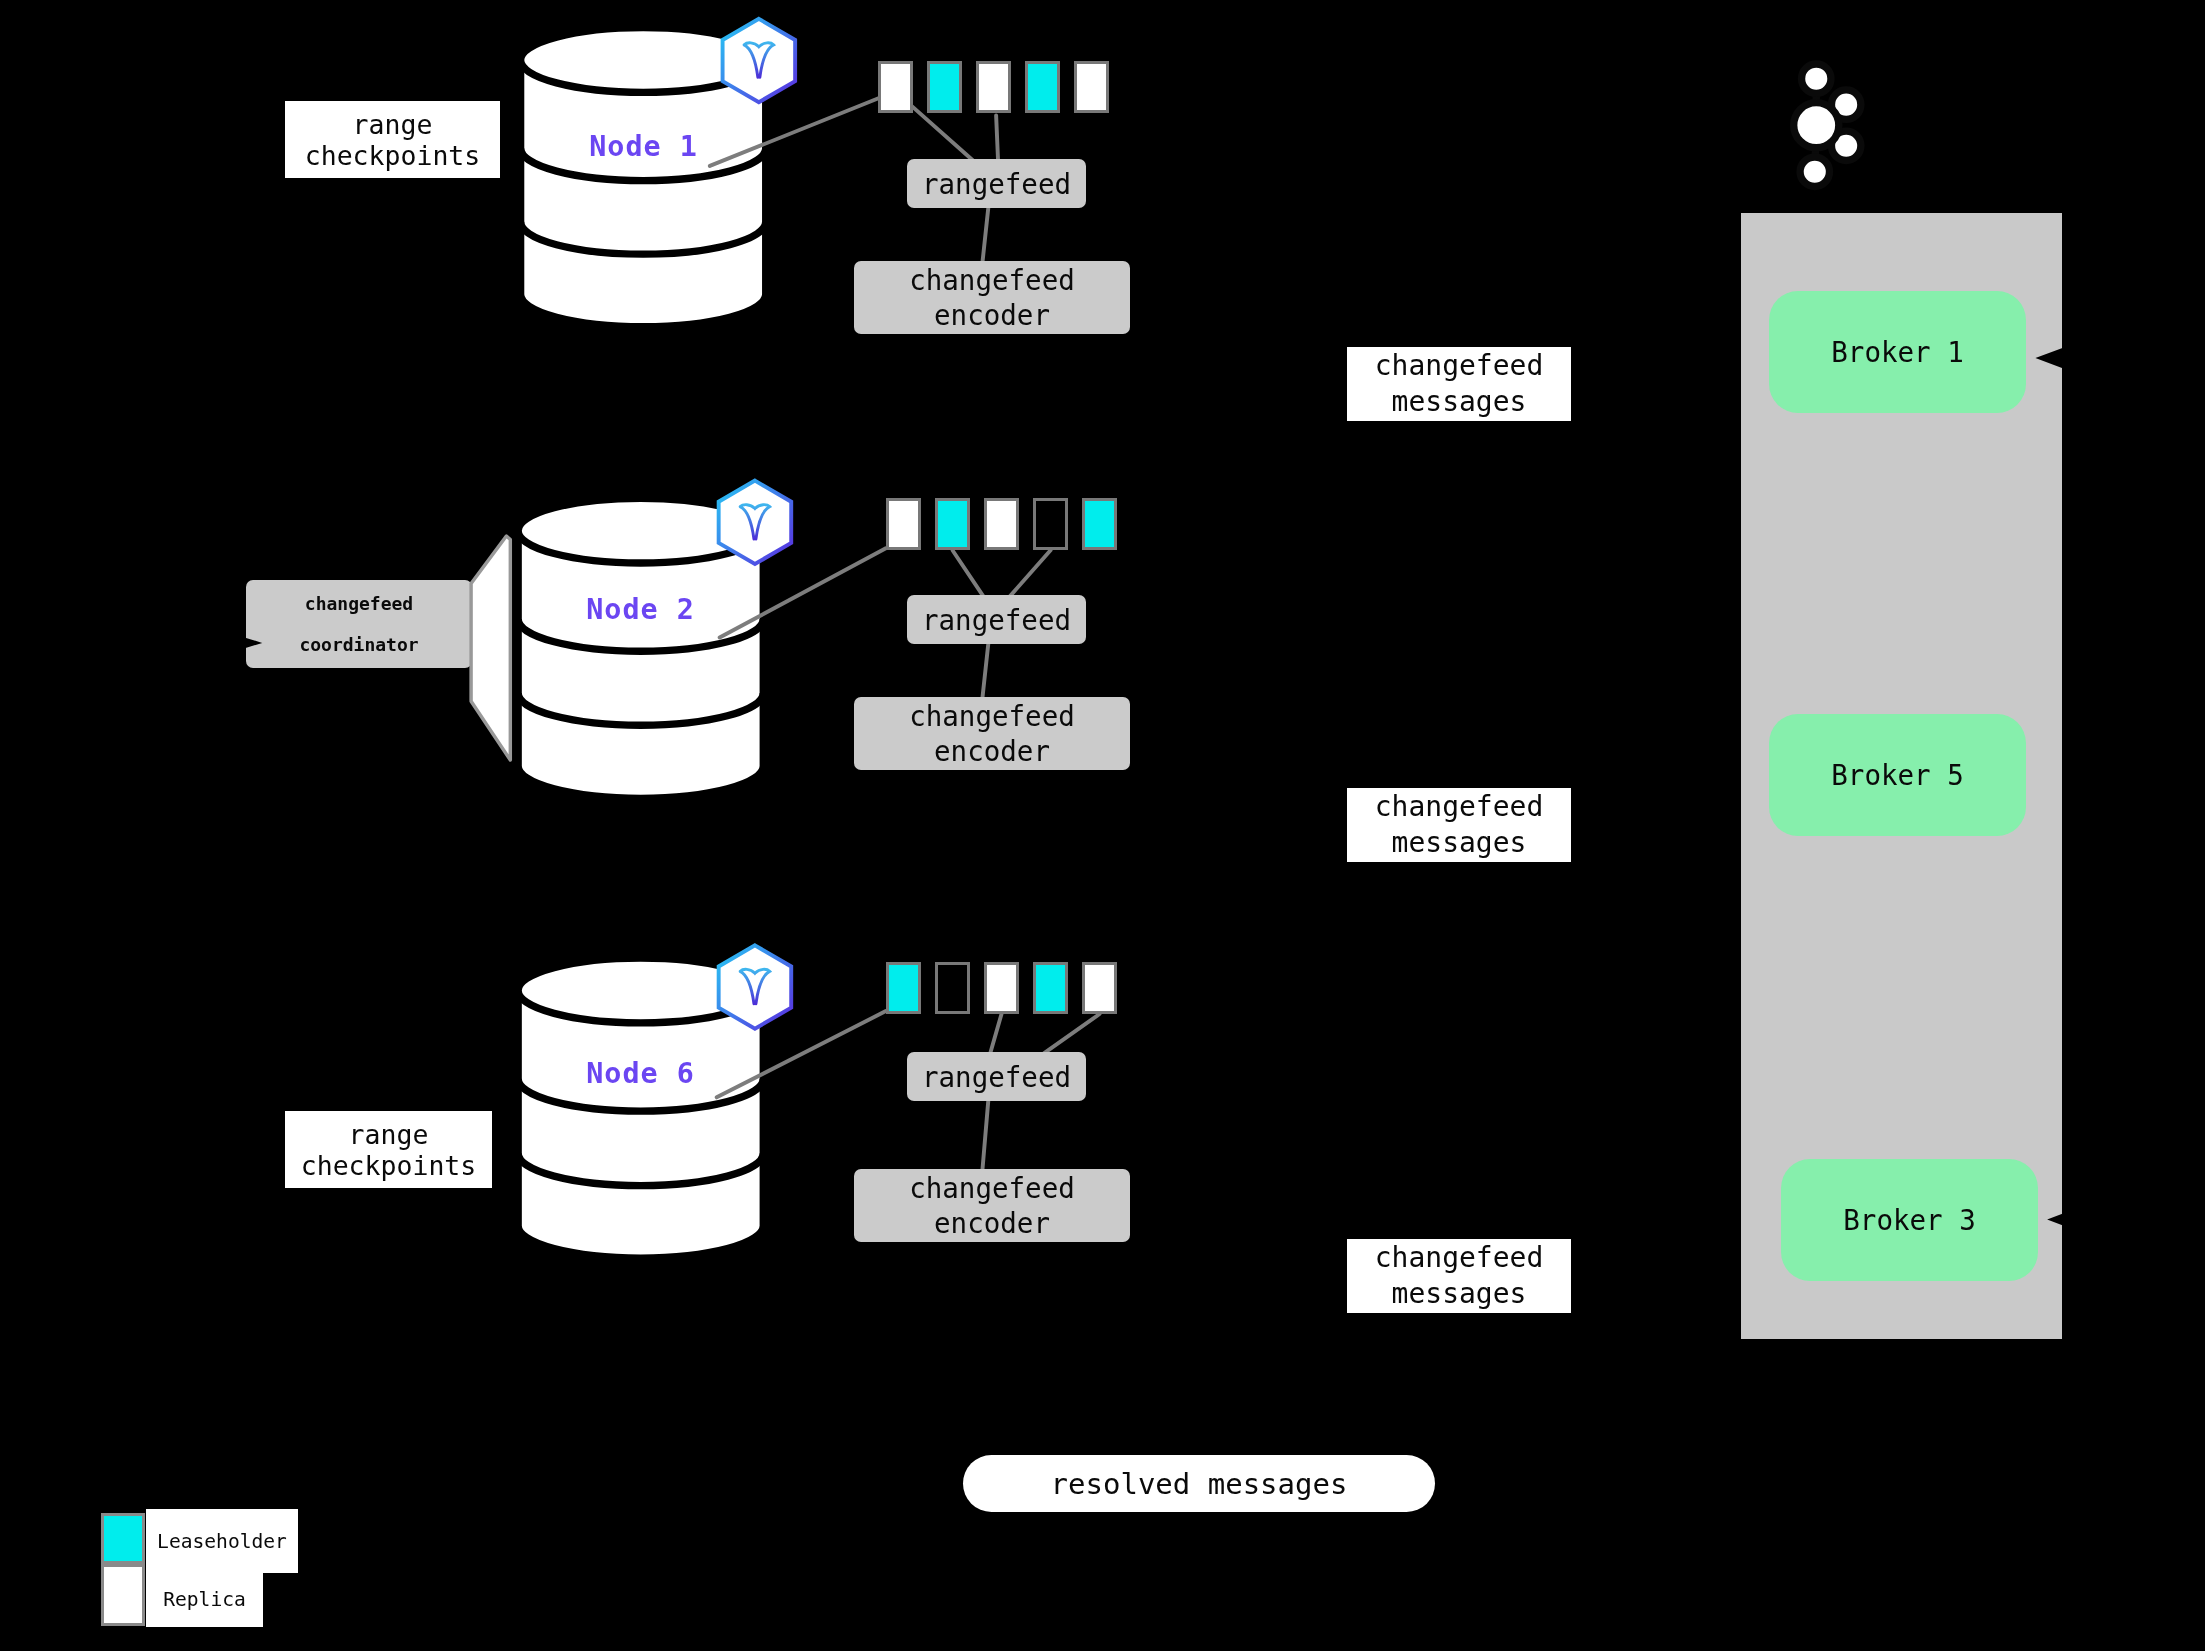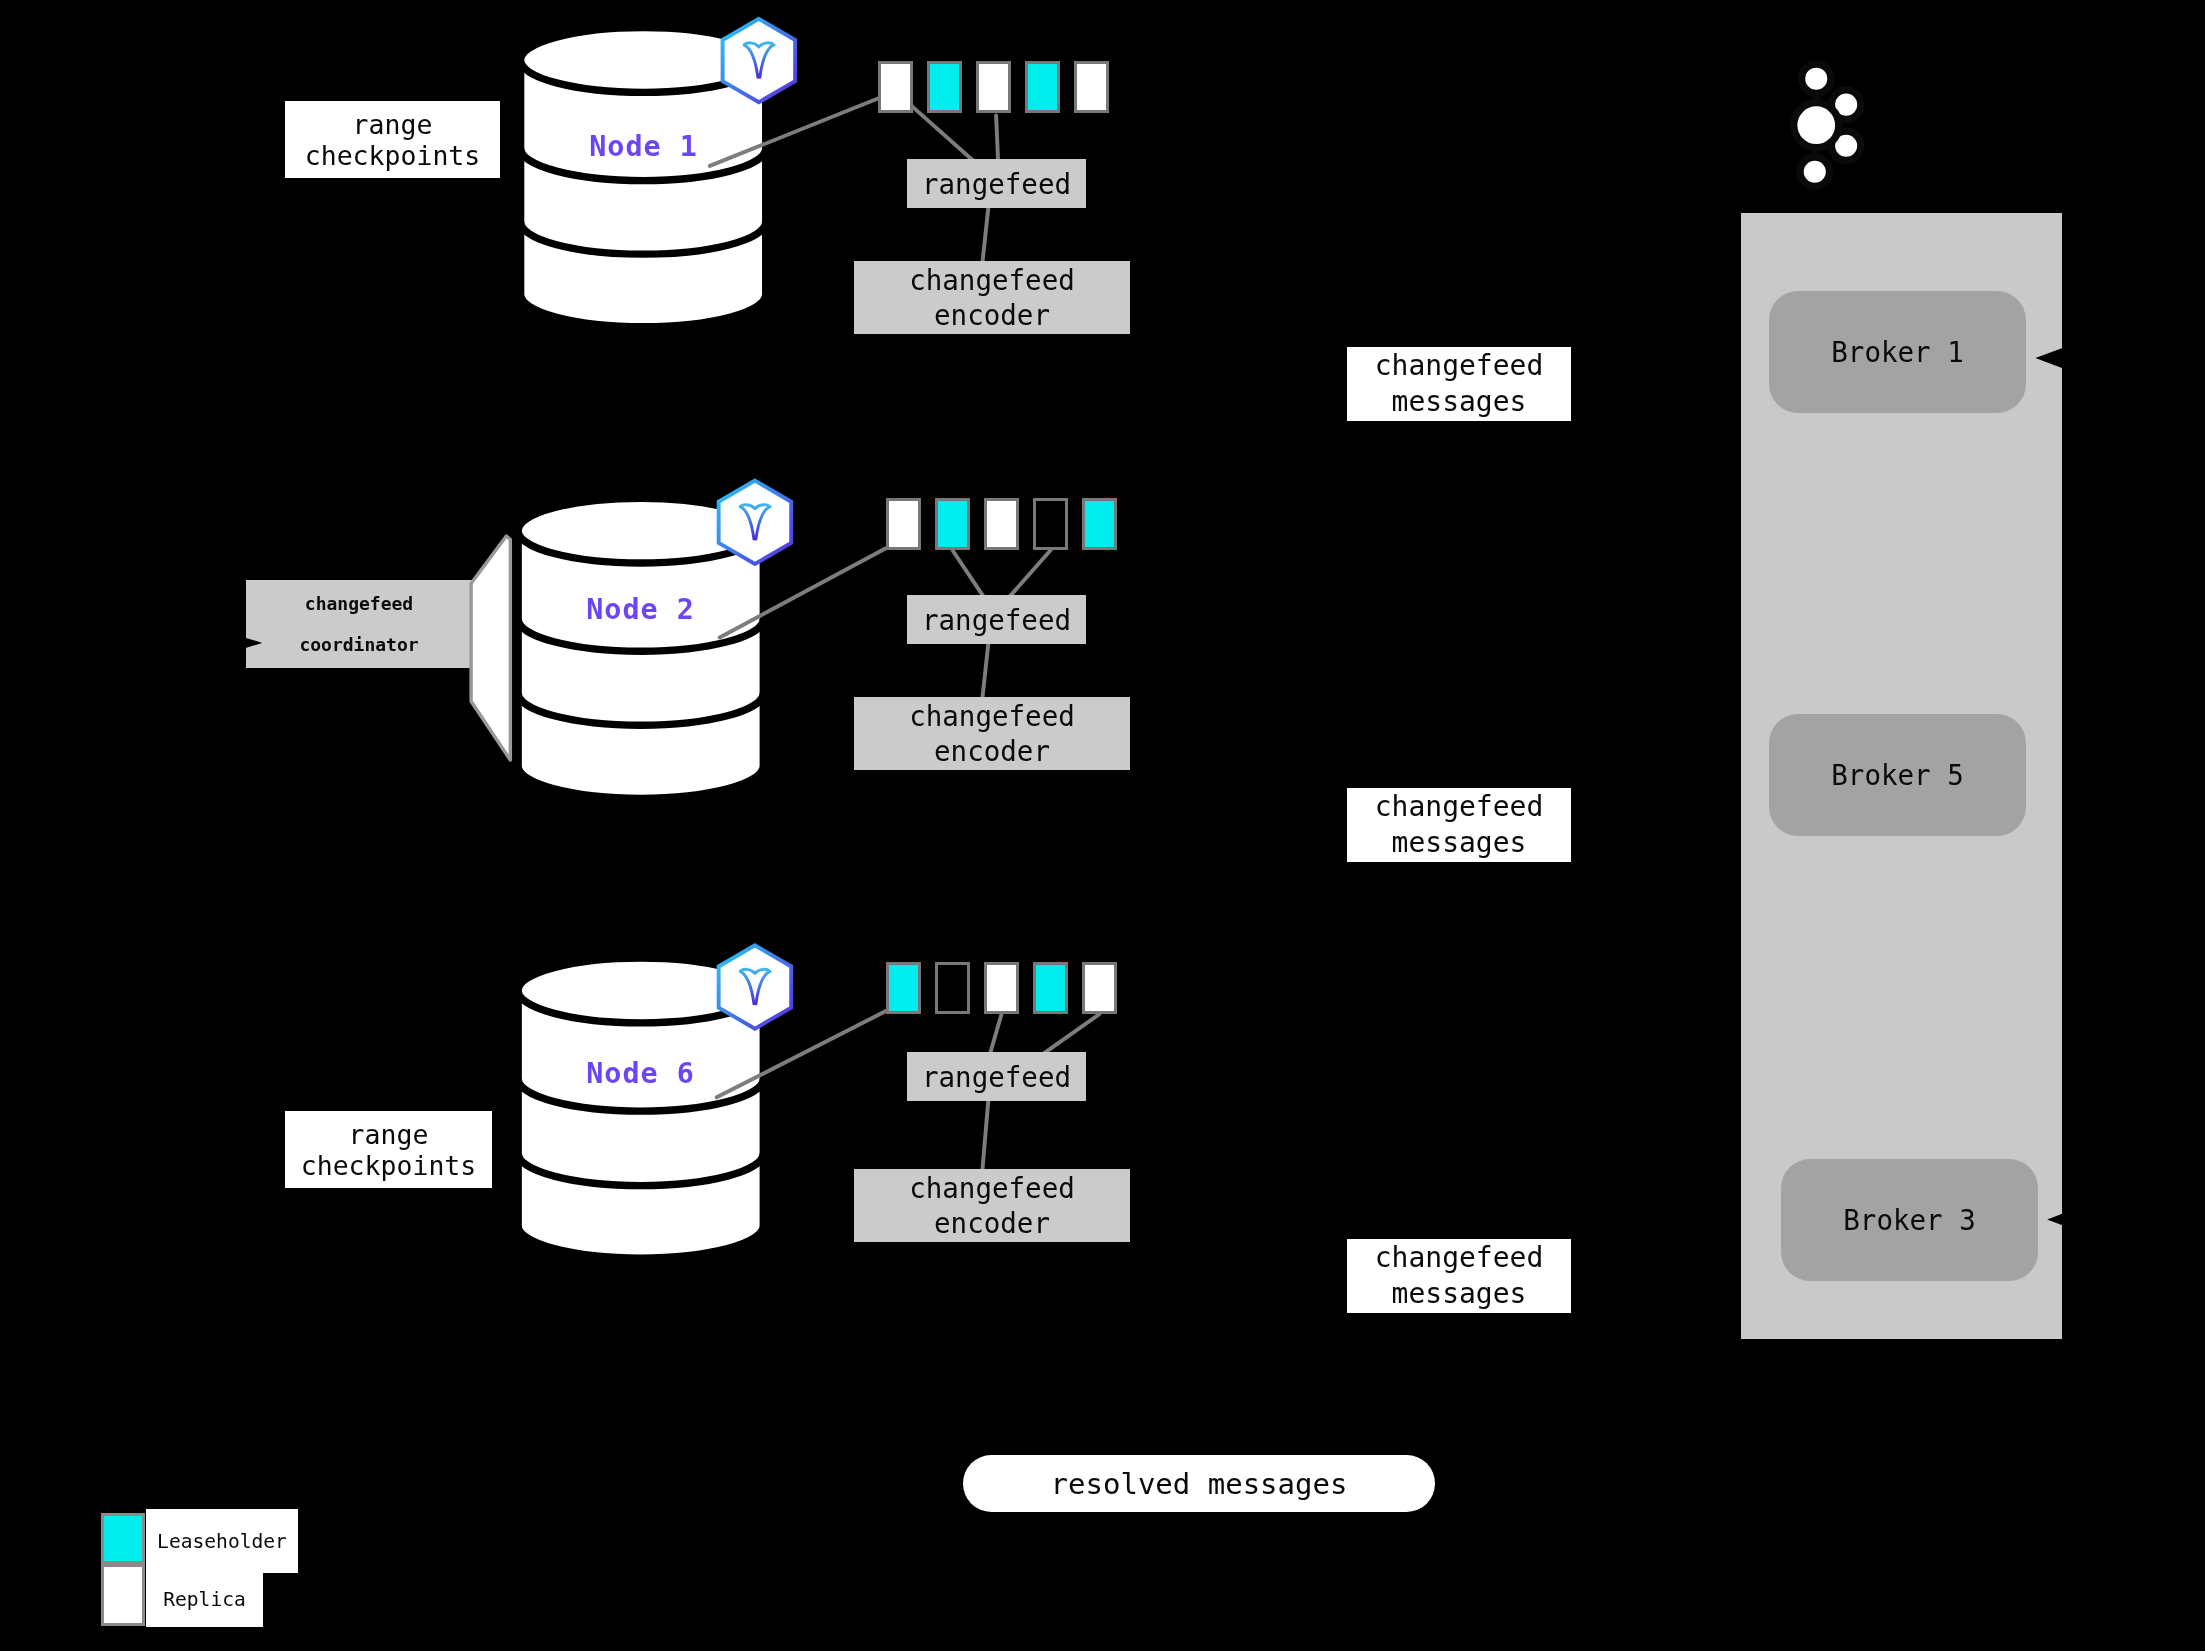--- a/index.html
+++ b/index.html
@@ -1,33 +1,33 @@
 <!DOCTYPE html>
 <html style="--background: #000000; --leaseholder: #00eded; --replica: #ffffff; --box-gray: #cbcbcb; --column-gray: #c9c9c9; --line-gray: #7d7d7d; --node-label: #6b46f2; --hex-gradient-start: #25c9f4; --hex-gradient-end: #5b2be0;font-size:7.8px"><head>
 <meta charset="utf-8">
 <style>
   html,body{margin:0;padding:0;background:#000;}
   #canvas{position:relative;width:2205px;height:1652px;background:#000;overflow:hidden;
           font-family:"DejaVu Sans Mono", monospace;}
   #canvas svg.layer{position:absolute;left:0;top:0;width:2205px;height:1652px;}
   .abs{position:absolute;box-sizing:border-box;}
   .whitebox{background:#ffffff;color:#0a0a0a;text-align:center;}
-  .graybox{background:#cbcbcb;color:#0a0a0a;text-align:center;}
+  .graybox{background:#cbcbcb;color:#0a0a0a;text-align:center;border-radius:7px;}
   .center{display:flex;align-items:center;justify-content:center;}
   .colcenter{display:flex;flex-direction:column;align-items:center;justify-content:center;}
   .checkpoint-label{width:215px;height:77px;font-size:26.5px;line-height:31px;}
   .msg-label{left:1347px;width:224px;height:74px;font-size:28px;line-height:36px;}
   .rangefeed-box{width:179px;height:49px;font-size:27.5px;}
   .encoder-box{width:276px;height:73px;font-size:27.5px;line-height:35px;}
   .node-label{width:221px;height:31px;font-size:28.4px;font-weight:bold;color:var(--node-label,#6b46f2);
               text-align:center;line-height:31px;letter-spacing:1px;}
   .range-cell{width:35px;height:52px;border:3.4px solid #787878;background:transparent;}
   .range-cell.leaseholder{background:var(--leaseholder,#00eded);}
   .range-cell.replica{background:var(--replica,#ffffff);}
-  .broker{left:1769px;width:257px;height:122px;background:#a3a3a3;border-radius:29px;
+  .broker{left:1769px;width:257px;height:122px;background:#86efac;border-radius:29px;
           font-size:27.5px;color:#0a0a0a;}
   .legend-swatch{left:101px;width:44px;border:3.9px solid #8a8a8a;}
   .legend-label{font-size:19.6px;}
 </style>
 </head>
 <body>
 
 <div id="canvas">
 
   <svg class="layer" viewBox="0 0 4498 3369">

